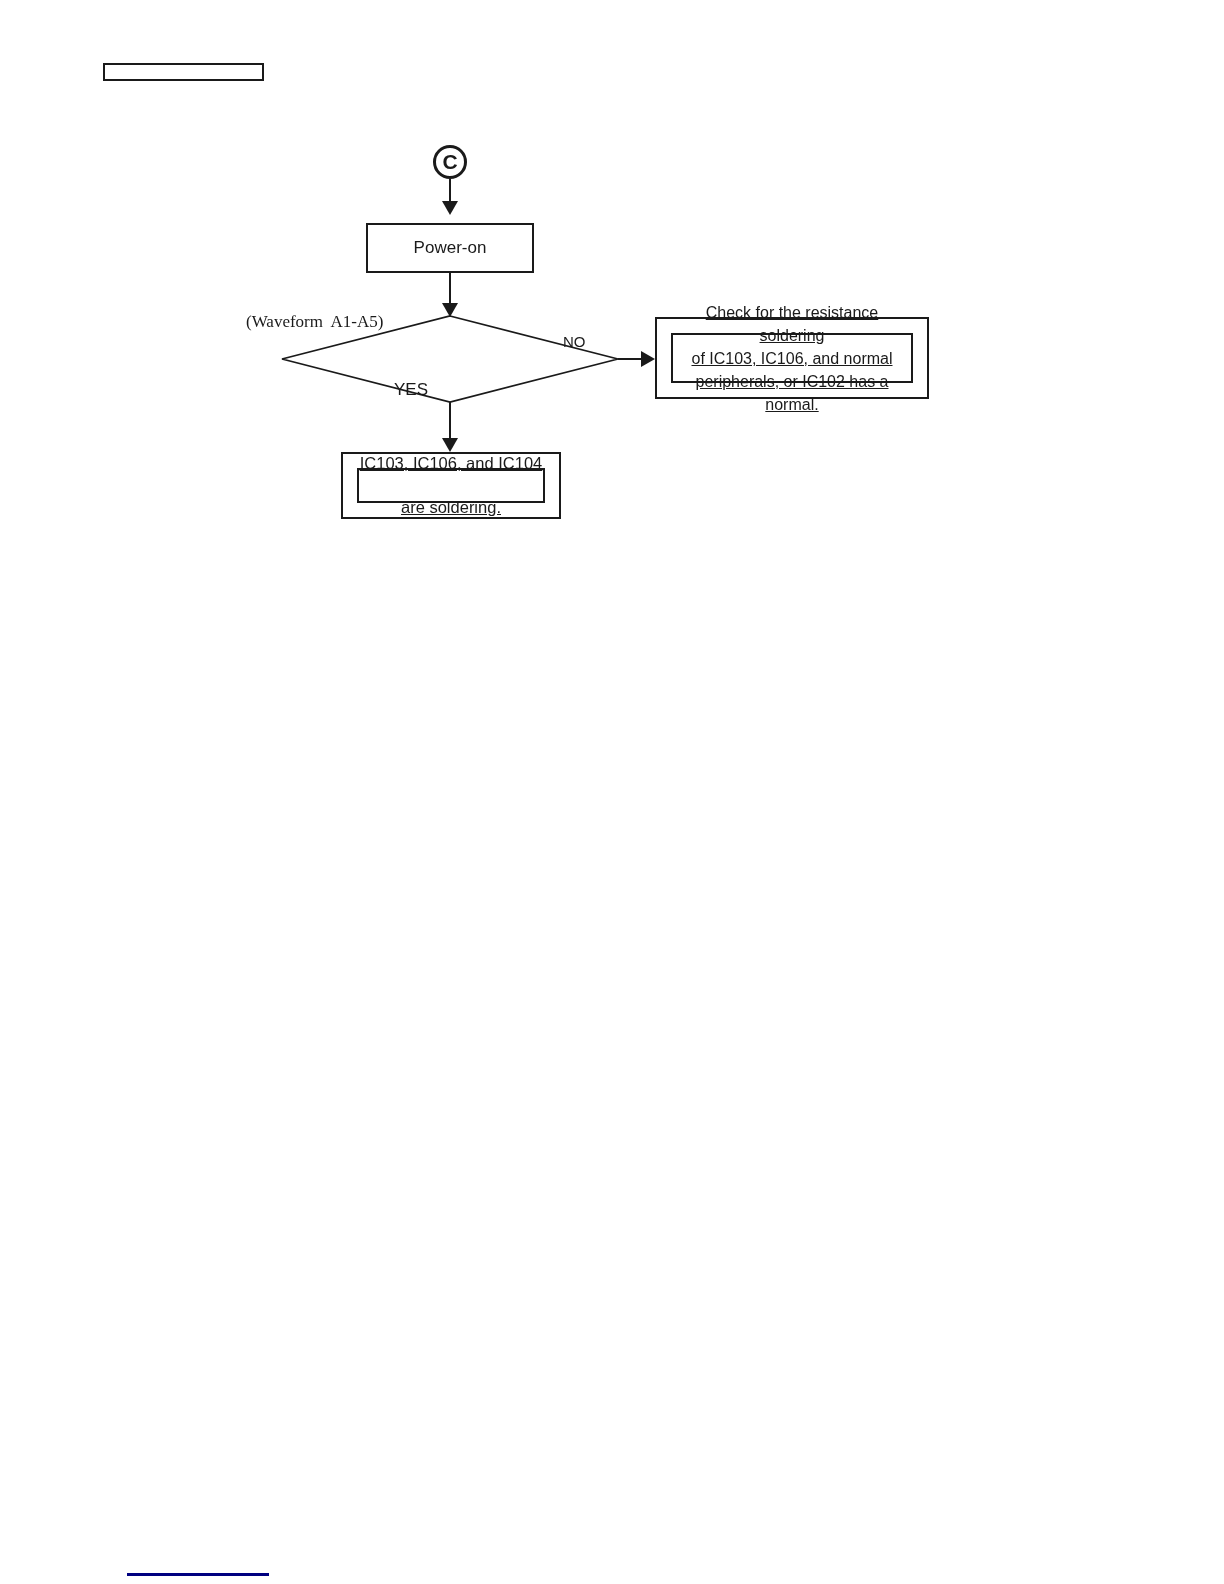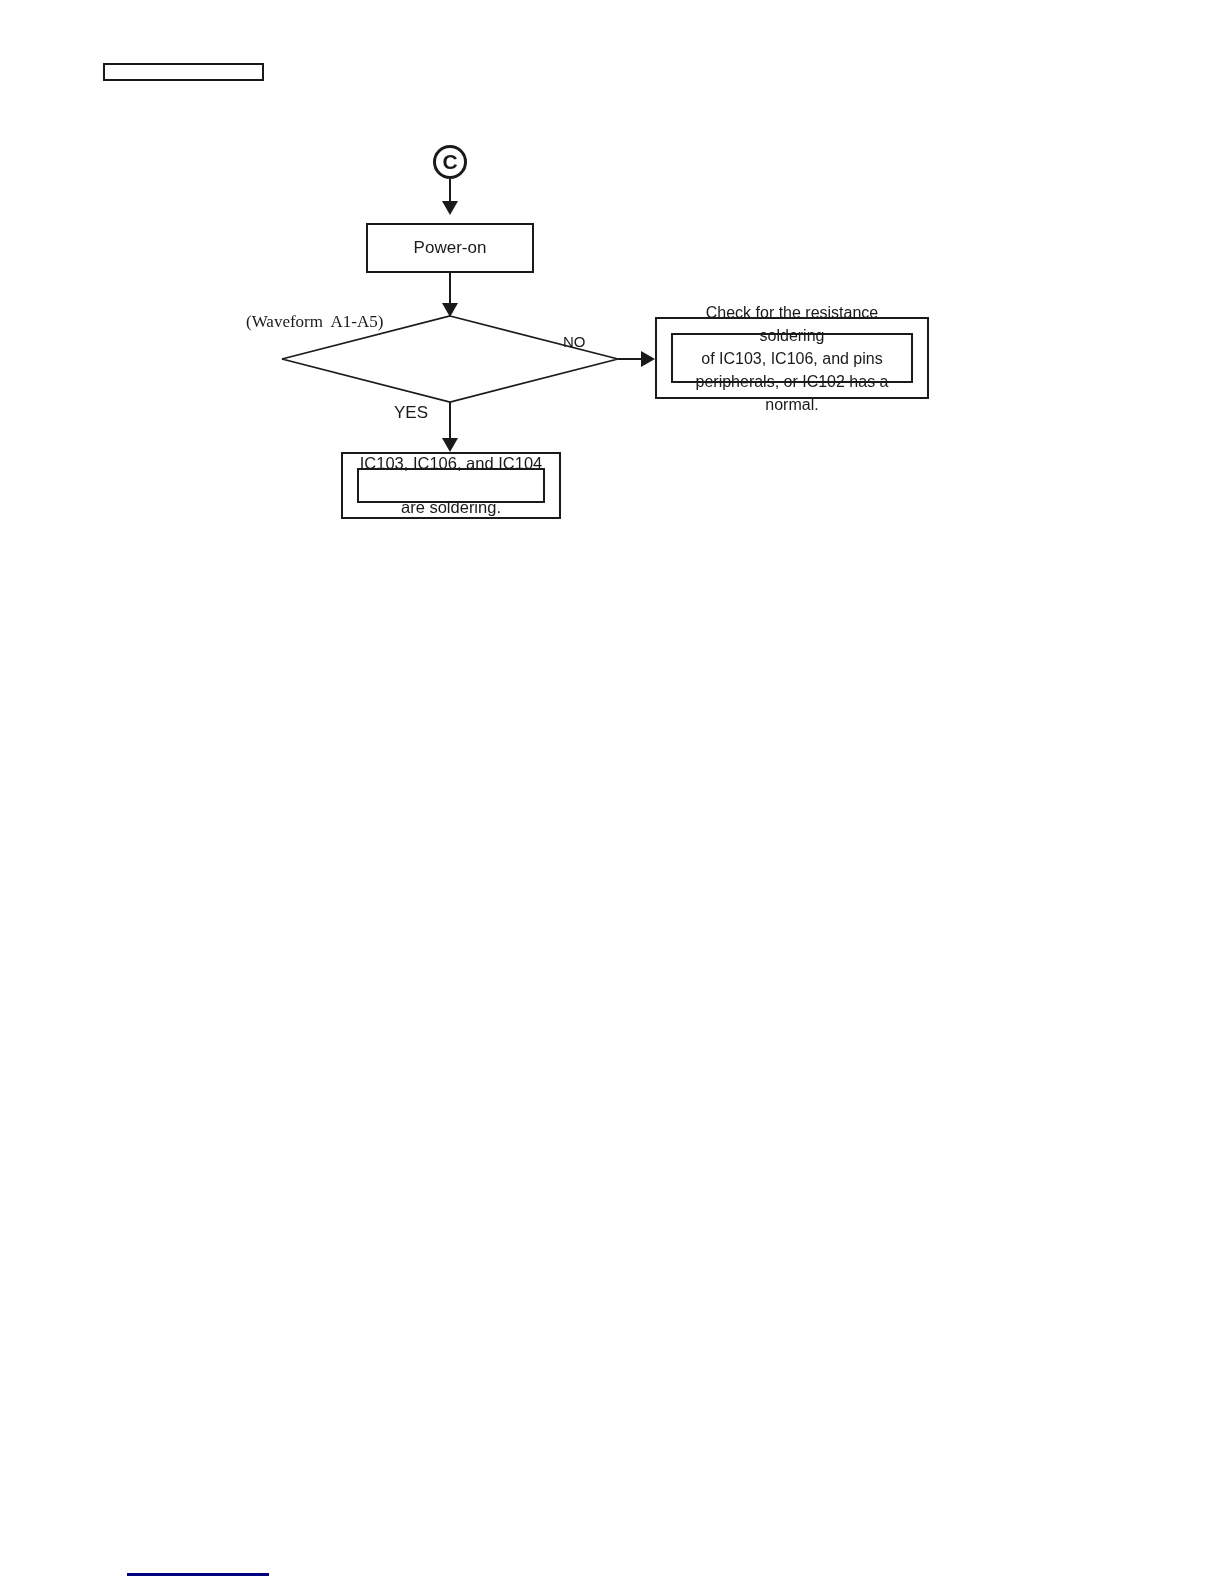--- a/index.html
+++ b/index.html
@@ -73,28 +73,29 @@
     font-family: Liberation Serif, serif;
   }
   .decision-text {
     left: 330px; top: 333px;
     width: 240px;
     text-align: center;
     font-size: 16.5px;
     line-height: 21px;
   }
   .no-label  { left: 563px; top: 333px; font-size: 15px; }
-  .yes-label { left: 394px; top: 403px; font-size: 17px; }
+  .yes-label { left: 394px; top: 380px; font-size: 17px; }
 
   
   .double-box {
     border: 2px solid #1a1a1a;
     padding: 14px;
     box-sizing: border-box;
     background: #ffffff;
+    text-decoration: underline;
   }
   .double-box-inner {
     border: 2px solid #1a1a1a;
     box-sizing: border-box;
     width: 100%; height: 100%;
     display: flex;
     flex-direction: column;
     align-items: center;
     justify-content: center;
     text-align: center;
@@ -150,21 +151,21 @@
 
   <div class="abs note-label">(Waveform  A1-A5)</div>
 
 
   <div class="abs no-label">NO</div>
   <div class="abs yes-label">YES</div>
 
   <div class="abs double-box no-result-box">
     <div class="double-box-inner">
       <div>Check for the resistance soldering</div>
-      <div>of IC103, IC106, and pins</div>
+      <div>of IC103, IC106, and normal</div>
       <div>peripherals, or IC102 has a normal.</div>
     </div>
   </div>
 
   <div class="abs double-box yes-result-box">
     <div class="double-box-inner">
       <div>IC103, IC106, and IC104</div>
       <div>are soldering.</div>
     </div>
   </div>

